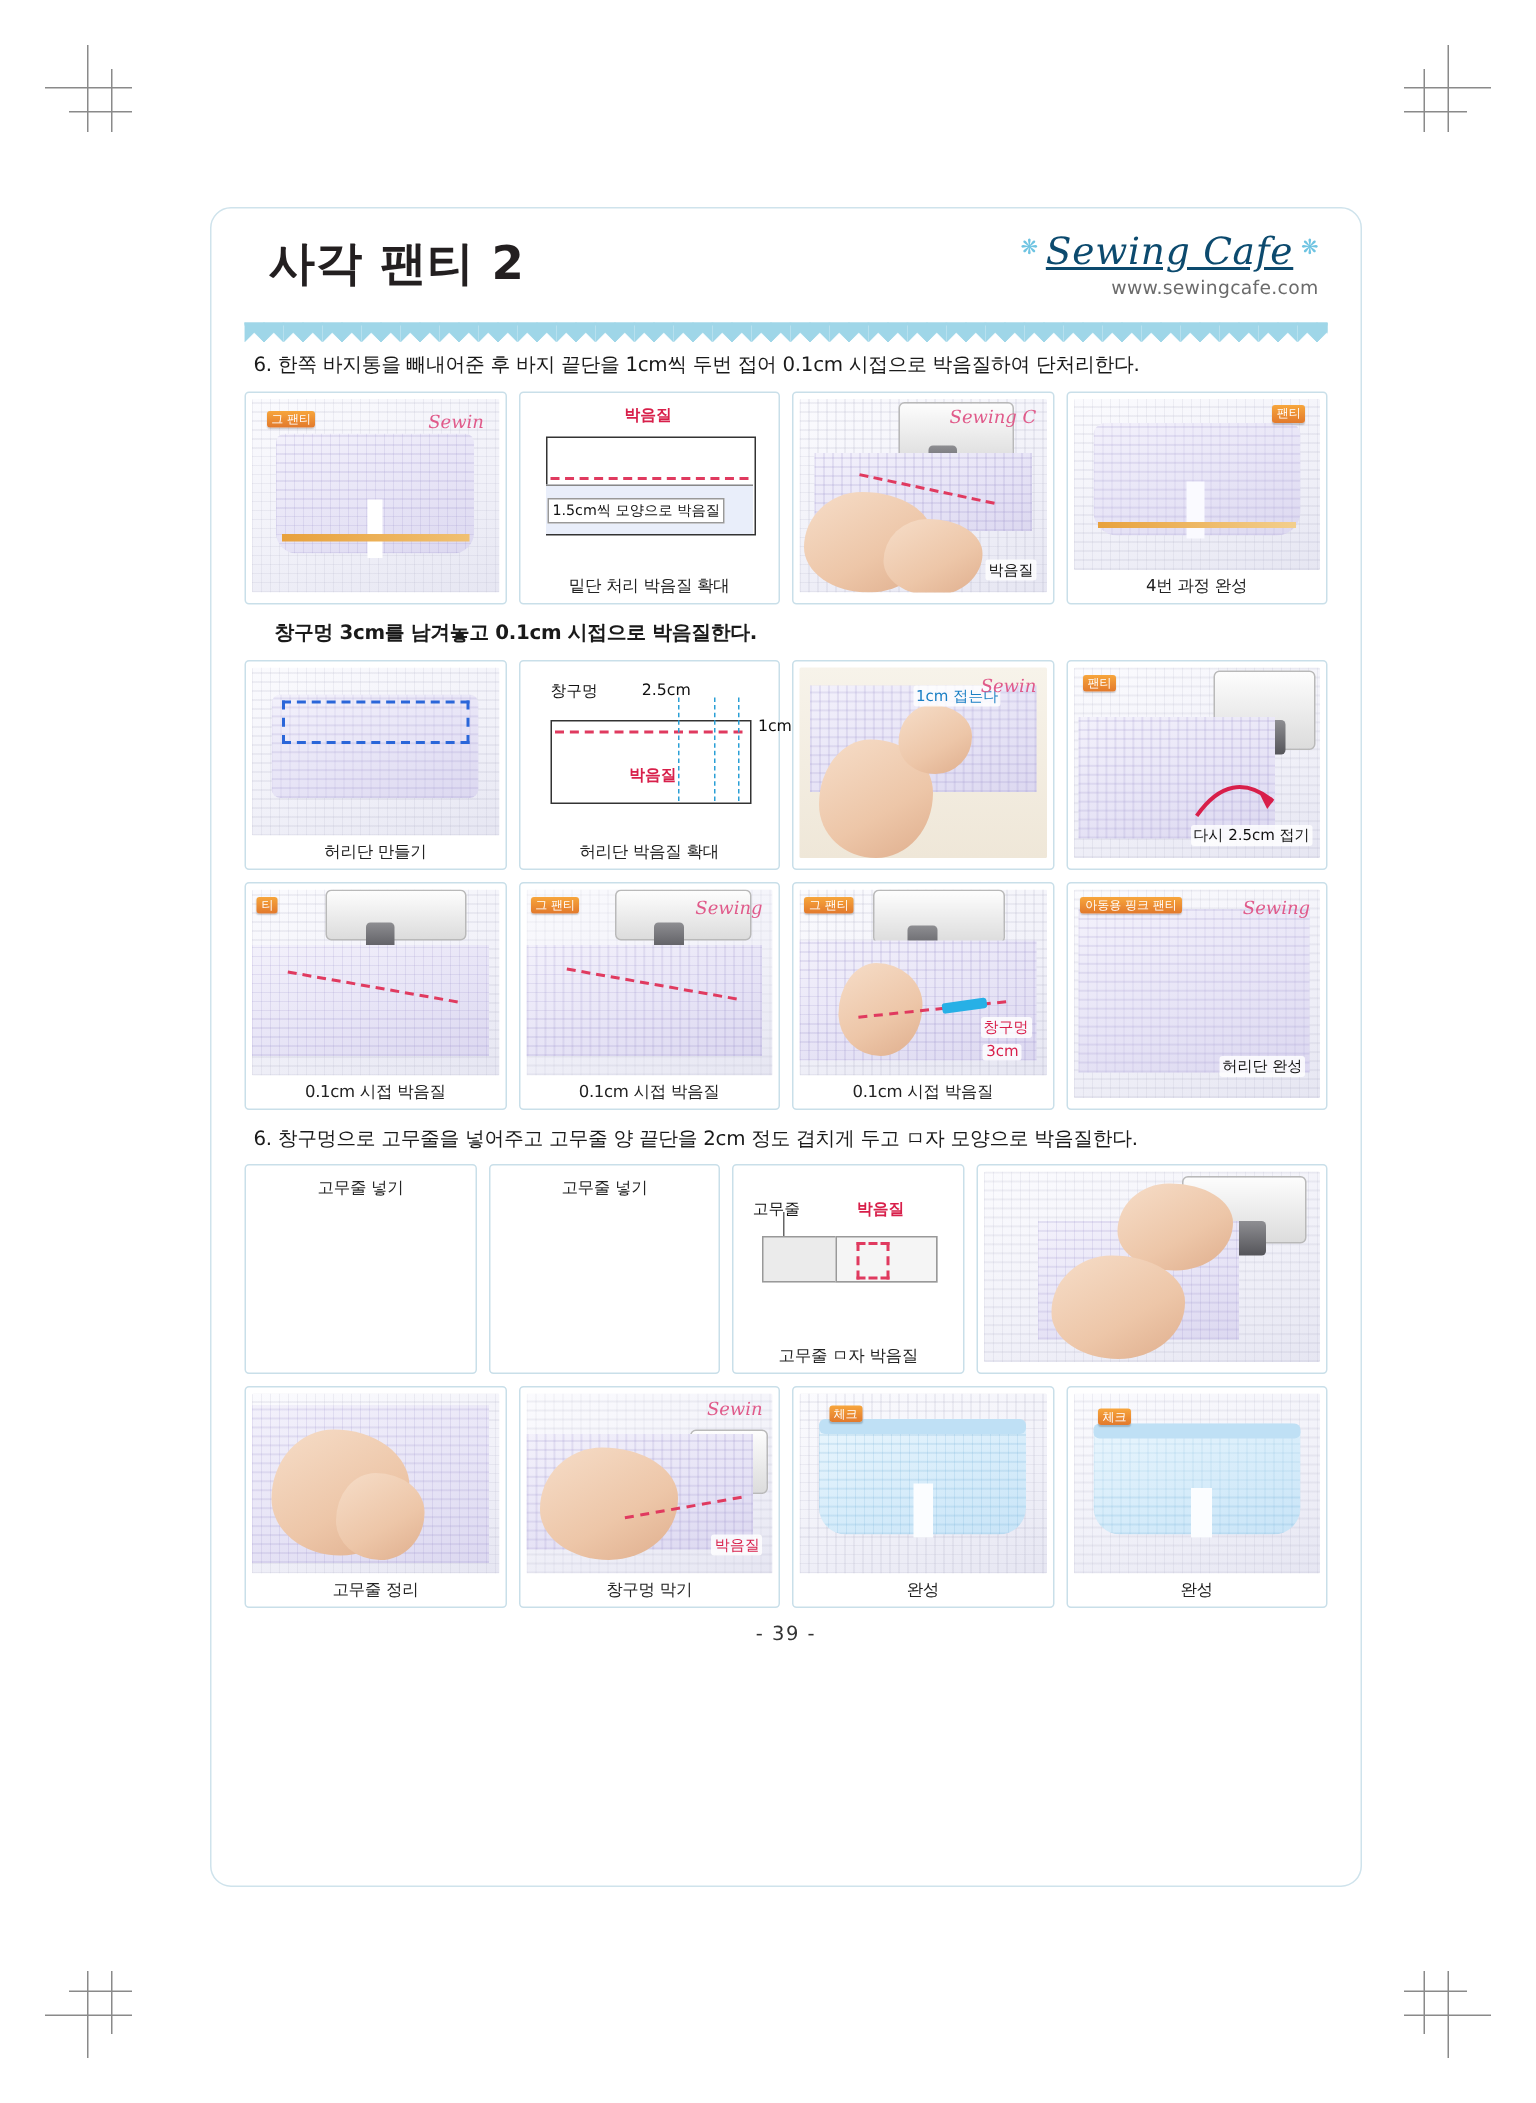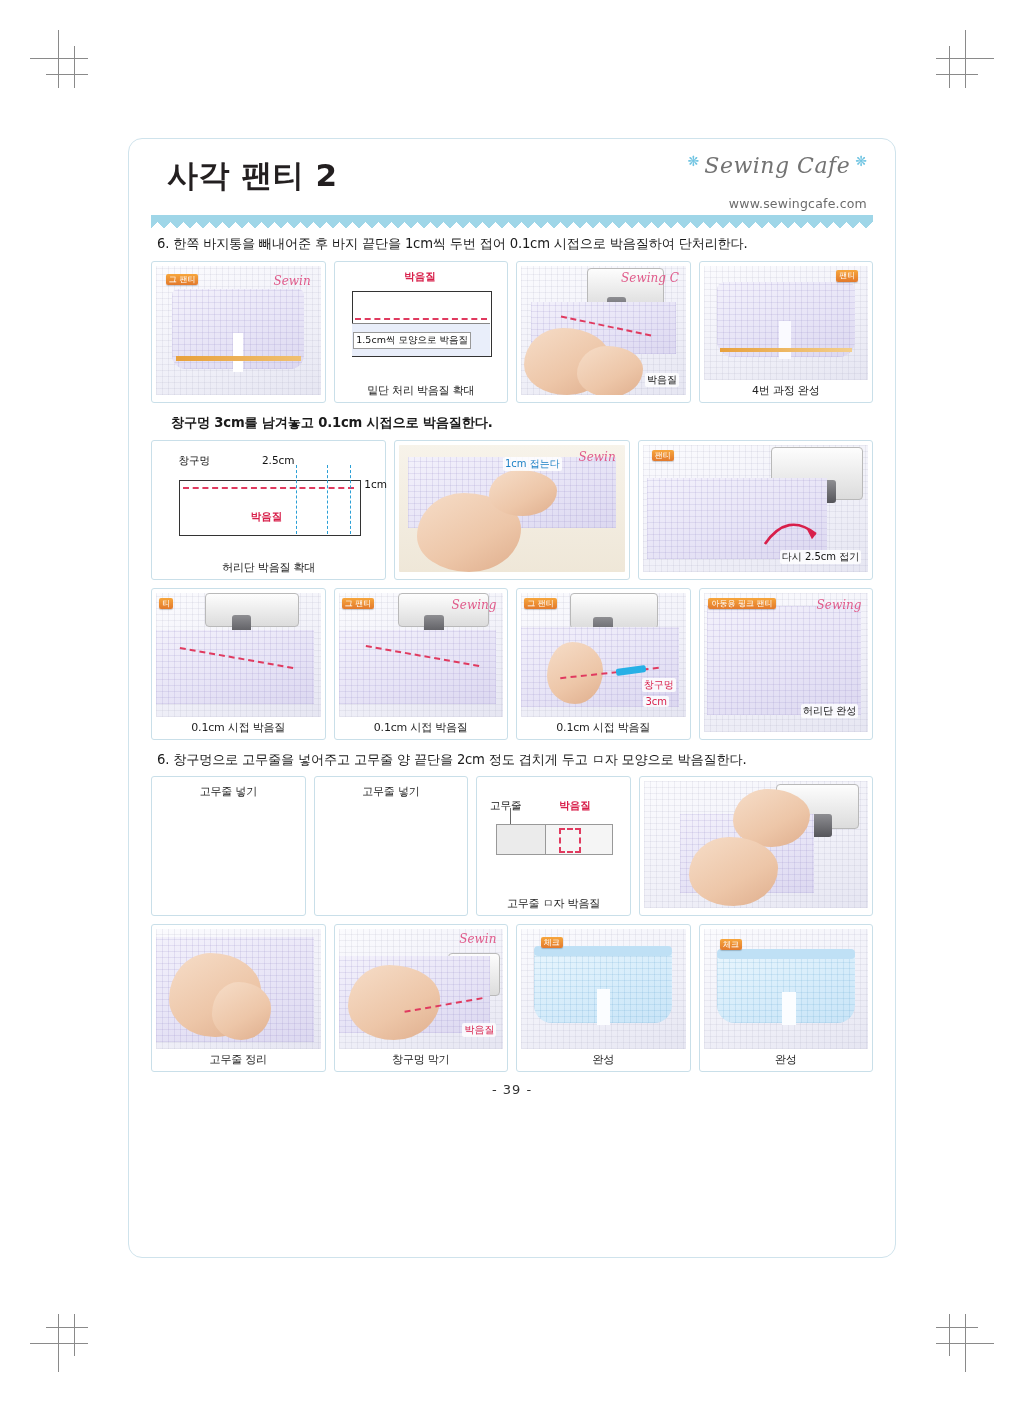--- a/index.html
+++ b/index.html
@@ -49,21 +49,21 @@
 
   .crop-br { right: 30px; bottom: 30px; }
   .crop-br .h { bottom: 28px; right: 0; }
   .crop-br .v { right: 28px; bottom: 0; }
   .crop-br .h2 { bottom: 44px; right: 16px; width: 42px; height:1px; }
   .crop-br .v2 { right: 44px; bottom: 16px; height: 42px; width:1px; }
 
   
   .page {
     position: absolute;
-    left: 128px;
+    left: 140px;
     top: 138px;
     width: 768px;
     height: 1120px;
     background: #ffffff;
     border: 1px solid #cfe3ec;
     border-radius: 14px;
     box-sizing: border-box;
     padding: 0;
   }
 
@@ -83,28 +83,29 @@
   }
   .brand {
     position: absolute;
     right: 28px;
     top: 14px;
     text-align: right;
   }
   .brand-name {
     font-family: "DejaVu Serif", "Liberation Serif", serif;
     font-style: italic;
-    font-size: 22px;
-    color: #737373;
+    font-size: 25px;
+    color: #0c4a6e;
     letter-spacing: 0.5px;
+    text-decoration: underline;
   }
   .brand-url {
     font-size: 12.5px;
     color: #6b6b6b;
-    margin-top: 18px;
+    margin-top: 2px;
     letter-spacing: 0.2px;
   }
   .brand-paw {
     display: inline-block;
     color: #6fc4e2;
     font-size: 14px;
     vertical-align: 7px;
   }
 
   
@@ -370,20 +371,27 @@
         <div class="caption">4번 과정 완성</div>
       </div>
     </div>
 
     <div class="step-text">
       <span class="indent">창구멍 3cm를 남겨놓고 0.1cm 시접으로 박음질한다.</span>
     </div>
 
     <div class="row" style="height:140px;">
 
+      <div class="cell">
+        <div class="photo fabric-white">
+          <div style="position:absolute;left:8%;top:16%;width:84%;height:62%;border-radius:6px;" class="fabric-lilac"></div>
+          <div class="dashed-blue" style="left:12%;top:20%;width:74%;height:22%;"></div>
+        </div>
+        <div class="caption">허리단 만들기</div>
+      </div>
 
       <div class="cell">
         <div class="diagram">
           <div style="position:absolute;left:10%;top:32%;width:80%;height:48%;border:1px solid #333;background:#fff;"></div>
           <div class="dashed-red" style="left:12%;top:38%;width:76%;"></div>
           <div style="position:absolute;left:76%;top:18%;width:1px;height:62%;border-left:1px dashed #2a9fd6;"></div>
           <div style="position:absolute;left:86%;top:18%;width:1px;height:62%;border-left:1px dashed #2a9fd6;"></div>
           <div style="position:absolute;left:62%;top:18%;width:1px;height:62%;border-left:1px dashed #2a9fd6;"></div>
           <div class="dg-label" style="left:10%;top:8%;">창구멍</div>
           <div class="dg-label" style="left:47%;top:8%;">2.5cm</div>

